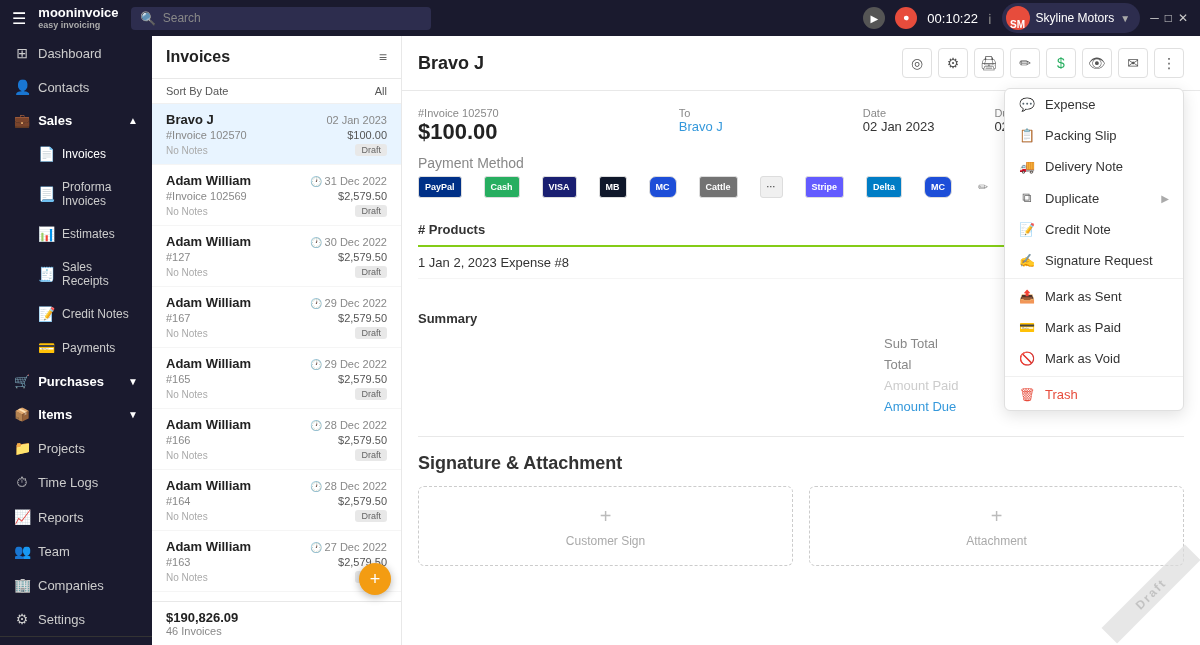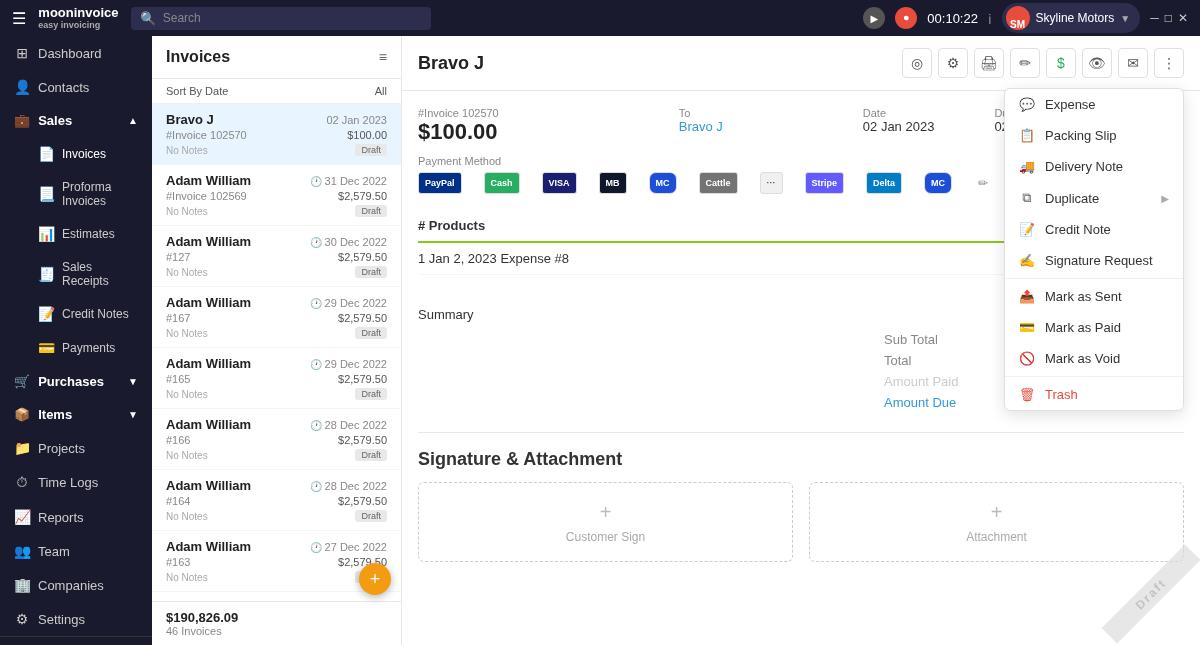--- a/index.html
+++ b/index.html
@@ -82,21 +82,21 @@
     .pm-badge.visa { background: #1a1f71; color: white; }
     .pm-badge.mb { background: #0f172a; color: white; }
     .pm-badge.mc { background: #1d4ed8; color: white; border-radius: 7px; }
     .pm-badge.stripe { background: #635bff; color: white; }
     .pm-badge.delta { background: #007dc5; color: white; }
     .pm-edit { color: #888; font-size: 12px; cursor: pointer; margin-left: 4px; }
     .products-section { margin-bottom: 16px; }
     .products-header { display: flex; justify-content: space-between; padding: 8px 0; border-bottom: 2px solid #84cc16; font-weight: 600; font-size: 13px; color: #333; }
     .product-row { display: flex; justify-content: space-between; padding: 8px 0; border-bottom: 1px solid #f5f5f5; font-size: 13px; color: #333; }
     .summary-section { }
-    .summary-title { font-weight: 400; font-size: 13px; color: #333; margin-bottom: 8px; margin-top: 32px; }
+    .summary-title { font-weight: 700; font-size: 13px; color: #333; margin-bottom: 8px; margin-top: 32px; }
     .sig-section { margin-top: 20px; border-top: 1px solid #e8e8e8; padding-top: 16px; }
     .sig-title { font-weight: 600; font-size: 18px; color: #333; margin-bottom: 12px; }
     .sig-boxes { display: flex; gap: 16px; }
     .sig-box { flex: 1; border: 1px dashed #ccc; border-radius: 6px; min-height: 80px; display: flex; flex-direction: column; align-items: center; justify-content: center; gap: 6px; color: #aaa; font-size: 12px; cursor: pointer; }
     .sig-plus { font-size: 20px; color: #bbb; }
 
     
     .dropdown-menu { position: absolute; right: 16px; top: 52px; background: white; border: 1px solid #e0e0e0; border-radius: 6px; box-shadow: 0 4px 16px rgba(0,0,0,0.12); width: 180px; z-index: 100; }
     .dropdown-item { display: flex; align-items: center; gap: 10px; padding: 8px 14px; cursor: pointer; font-size: 13px; color: #333; }
     .dropdown-item .d-icon { width: 16px; text-align: center; font-size: 13px; color: #666; }
@@ -395,21 +395,21 @@
             <div style="font-size:11px; color:#888;">Date</div>
             <div style="font-size:13px; color:#333;">02 Jan 2023</div>
           </div>
           <div>
             <div style="font-size:11px; color:#888;">Due</div>
             <div style="font-size:13px; color:#333;">02 Jan 2023</div>
           </div>
         </div>
 
         <div style="margin-bottom:16px;">
-          <div style="font-size:11px; color:#888; margin-bottom:5px;">Payment Method</div>
+          <div style="font-size:14px; color:#888; margin-bottom:5px;">Payment Method</div>
           <div class="payment-methods">
             <div class="pm-badge paypal">PayPal</div>
             <div class="pm-badge cash">Cash</div>
             <div class="pm-badge visa">VISA</div>
             <div class="pm-badge mb">MB</div>
             <div class="pm-badge mc">MC</div>
             <div class="pm-badge" style="background:#737373;color:white;">Cattle</div>
             <div class="pm-badge">···</div>
             <div class="pm-badge stripe">Stripe</div>
             <div class="pm-badge delta">Delta</div>

